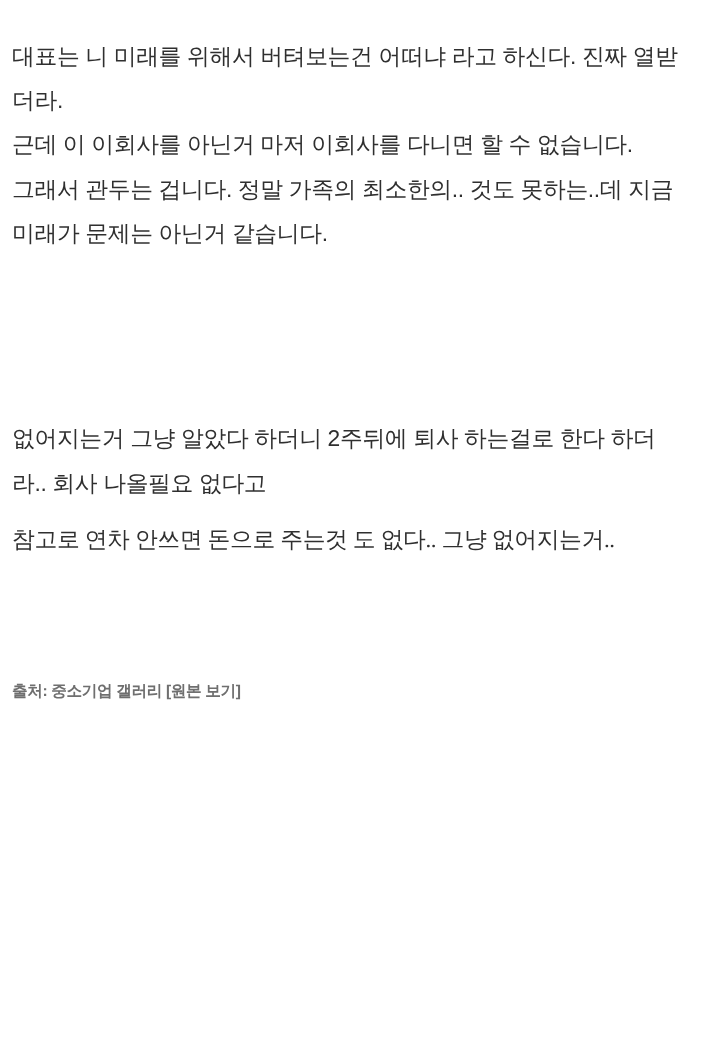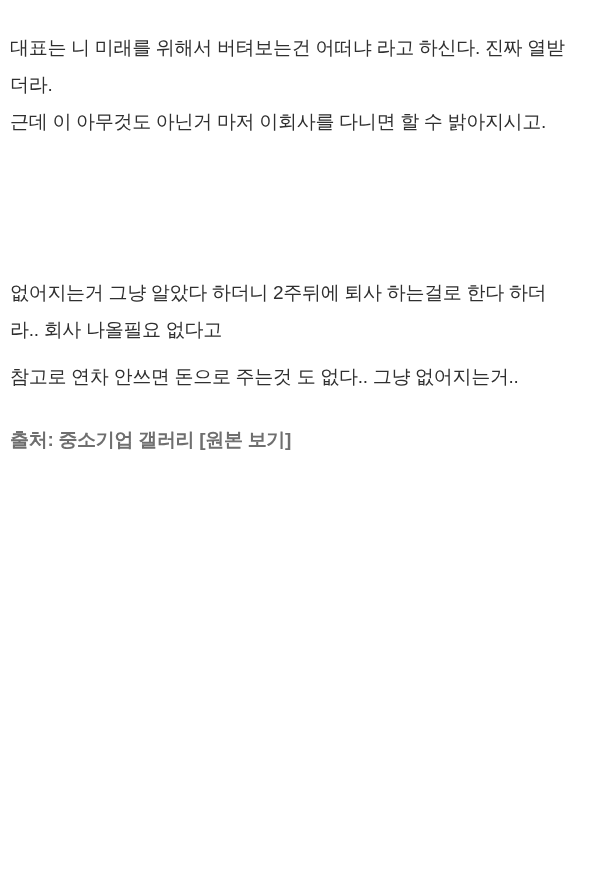--- a/index.html
+++ b/index.html
@@ -19,47 +19,49 @@
     font-size: 19px;
     line-height: 37px;
     letter-spacing: -0.3px;
   }
   .para {
     margin: 0;
     white-space: pre-line; 
   }
   
   .gap-xlarge { margin-top: 134px; }
-  .gap-small  { margin-top: 10px;  }
+  .gap-small  { margin-top: 10px; font-family: Liberation Serif, serif;  }
   .gap-large  { margin-top: 82px;  }
   .source-line {
-    margin-top: 30px;
+    margin-top: 92px;
     font-weight: bold;
     color: #6f6f6f;
-    font-size: 19px;
+    font-size: 13px;
     line-height: 30px;
     white-space: pre;
   }
   .source-link {
     color: #6f6f6f;
     text-decoration: none;
     cursor: pointer;
   }
 </style>
 </head>
 <body>
 
 <div class="post-content">
 
   <p class="para">대표는 니 미래를 위해서 버텨보는건 어떠냐 라고 하신다. 진짜 열받
 더라.</p>
 
 
-  <p class="para">근데 이 아무것도 아닌거 마저 이회사를 다니면 할 수 밝아지시고.</p>
+  <p class="para">근데 이 이회사를 아닌거 마저 이회사를 다니면 할 수 없습니다.</p>
 
+  <p class="para">그래서 관두는 겁니다. 정말 가족의 최소한의.. 것도 못하는..데 지금
+미래가 문제는 아닌거 같습니다.</p>
 
   <p class="para gap-xlarge">없어지는거 그냥 알았다 하더니 2주뒤에 퇴사 하는걸로 한다 하더
 라.. 회사 나올필요 없다고</p>
 
 
   <p class="para gap-small">참고로 연차 안쓰면 돈으로 주는것 도 없다.. 그냥 없어지는거..</p>
 
 
   <p class="source-line"><span>출처: 중소기업 갤러리 </span><span class="source-link">[원본 보기]</span></p>
 

